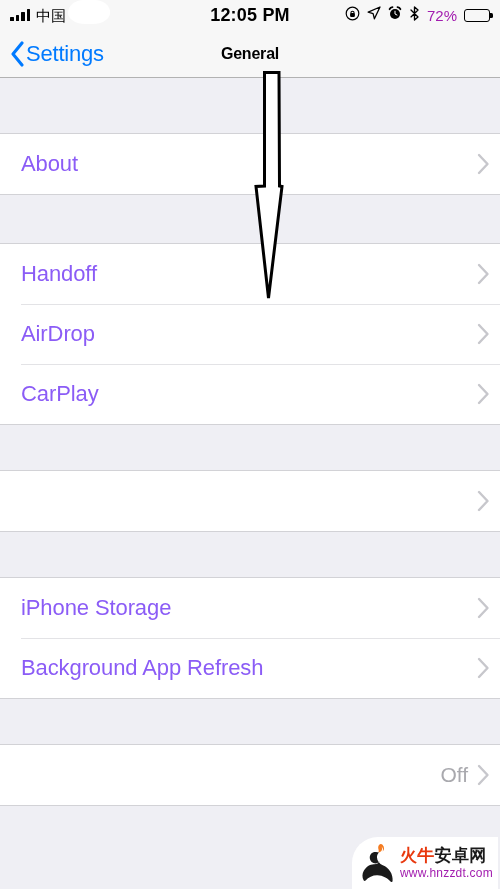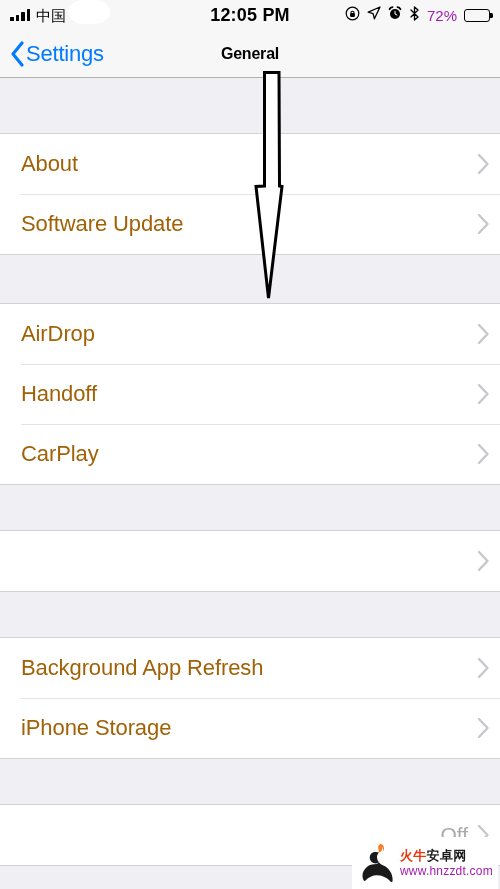--- a/index.html
+++ b/index.html
@@ -48,40 +48,40 @@
               font-size:16px; font-weight:700; color:#000; letter-spacing:-.2px; }
 
   
   .table{ background:#efeff4; }
   .gap{ background:#efeff4; }
   .group{ background:#fff; border-top:1px solid #d2d2d6; border-bottom:1px solid #d2d2d6; }
   .row{ position:relative; height:60px; display:flex; align-items:center;
         padding:0 10px 0 21px; background:#fff; cursor:pointer; }
   .row + .row:before{ content:""; position:absolute; left:21px; right:0; top:0;
                       height:1px; background:#e3e3e6; }
-  .row-label{ font-size:22px; color:#a16207; letter-spacing:-.1px; }
+  .row-label{ font-size:22px; color:#8b5cf6; letter-spacing:-.1px; }
   .row-right{ margin-left:auto; display:flex; align-items:center; gap:9px; }
   .row-value{ font-size:21px; color:#a9a9ae; }
   .chev{ width:13px; height:22px; flex:none; }
   .chev path{ stroke:#c7c7cc; stroke-width:2.4; fill:none;
               stroke-linecap:round; stroke-linejoin:round; }
 
   
   .annot{ position:absolute; left:0; top:0; width:500px; height:889px;
           pointer-events:none; z-index:20; }
 
   
   .watermark{ position:absolute; right:2px; bottom:0px; z-index:25;
               display:flex; align-items:center; }
   .wm-block{ position:relative; width:146px; height:52px;
              background:#fff; border-top-left-radius:26px; overflow:hidden;
              display:flex; align-items:center; }
   .wm-logo{ width:44px; height:40px; flex:none; margin-left:3px; }
   .wm-text{ display:flex; flex-direction:column; line-height:1; margin-left:1px; }
-  .wm-cn{ font-size:13px; font-weight:700; letter-spacing:.3px; }
+  .wm-cn{ font-size:17px; font-weight:700; letter-spacing:.3px; }
   .wm-cn .red{ color:#e8380d; }
   .wm-cn .blk{ color:#1a1a1a; }
   .wm-url{ font-size:12px; color:#a21caf; margin-top:3px; letter-spacing:.2px; }
 </style>
 </head>
 <body>
 
 <div id="screen">
 
   <div class="statusbar">
@@ -156,48 +156,40 @@
       <div class="gap" style="height: 55px;"></div>
       <div class="group">
         <div class="row">
           <div class="row-label">About</div>
           <div class="row-right">
             <svg class="chev" viewBox="0 0 13 22">
               <path d="M2 2 L10.5 11 L2 20"></path>
             </svg>
           </div>
         </div>
-        <div class="row">
-          <div class="row-label">Software Update</div>
-          <div class="row-right">
-            <svg class="chev" viewBox="0 0 13 22">
-              <path d="M2 2 L10.5 11 L2 20"></path>
-            </svg>
-          </div>
-        </div>
       </div>
       <div class="gap" style="height: 48px;"></div>
       <div class="group">
         <div class="row">
+          <div class="row-label">Handoff</div>
+          <div class="row-right">
+            <svg class="chev" viewBox="0 0 13 22">
+              <path d="M2 2 L10.5 11 L2 20"></path>
+            </svg>
+          </div>
+        </div>
+        <div class="row">
           <div class="row-label">AirDrop</div>
           <div class="row-right">
             <svg class="chev" viewBox="0 0 13 22">
               <path d="M2 2 L10.5 11 L2 20"></path>
             </svg>
           </div>
         </div>
         <div class="row">
-          <div class="row-label">Handoff</div>
-          <div class="row-right">
-            <svg class="chev" viewBox="0 0 13 22">
-              <path d="M2 2 L10.5 11 L2 20"></path>
-            </svg>
-          </div>
-        </div>
-        <div class="row">
           <div class="row-label">CarPlay</div>
           <div class="row-right">
             <svg class="chev" viewBox="0 0 13 22">
               <path d="M2 2 L10.5 11 L2 20"></path>
             </svg>
           </div>
         </div>
       </div>
       <div class="gap" style="height: 45px;"></div>
       <div class="group">
@@ -205,29 +197,29 @@
           <div class="row-right">
             <svg class="chev" viewBox="0 0 13 22">
               <path d="M2 2 L10.5 11 L2 20"></path>
             </svg>
           </div>
         </div>
       </div>
       <div class="gap" style="height: 45px;"></div>
       <div class="group">
         <div class="row">
+          <div class="row-label">iPhone Storage</div>
+          <div class="row-right">
+            <svg class="chev" viewBox="0 0 13 22">
+              <path d="M2 2 L10.5 11 L2 20"></path>
+            </svg>
+          </div>
+        </div>
+        <div class="row">
           <div class="row-label">Background App Refresh</div>
-          <div class="row-right">
-            <svg class="chev" viewBox="0 0 13 22">
-              <path d="M2 2 L10.5 11 L2 20"></path>
-            </svg>
-          </div>
-        </div>
-        <div class="row">
-          <div class="row-label">iPhone Storage</div>
           <div class="row-right">
             <svg class="chev" viewBox="0 0 13 22">
               <path d="M2 2 L10.5 11 L2 20"></path>
             </svg>
           </div>
         </div>
       </div>
       <div class="gap" style="height: 45px;"></div>
       <div class="group">
         <div class="row">

